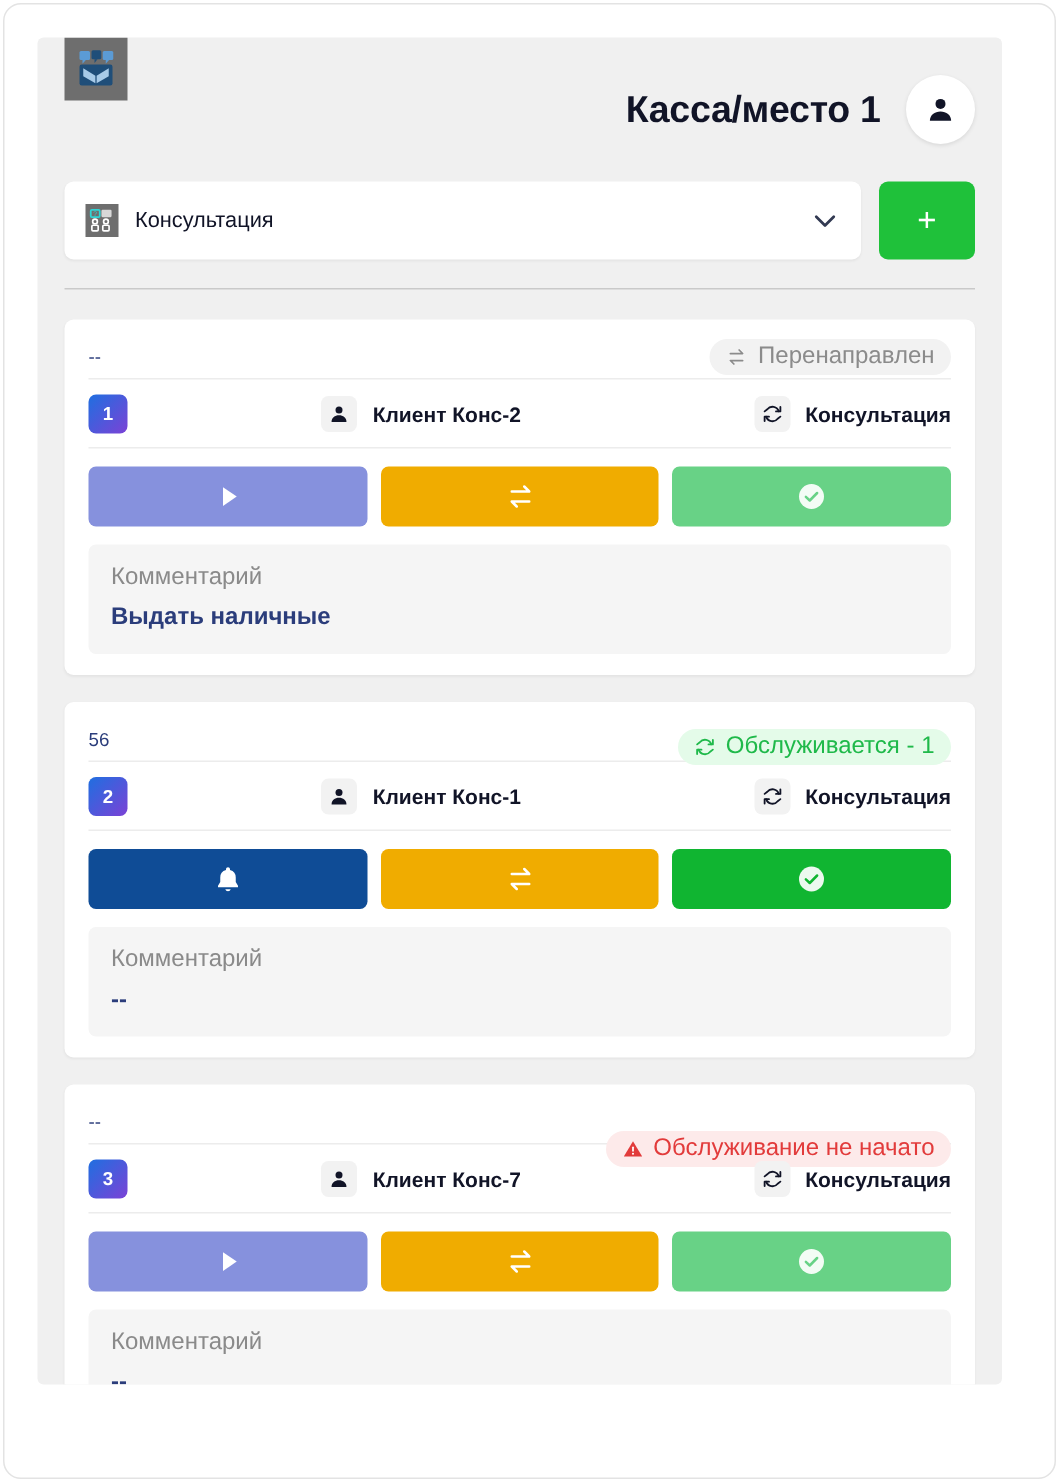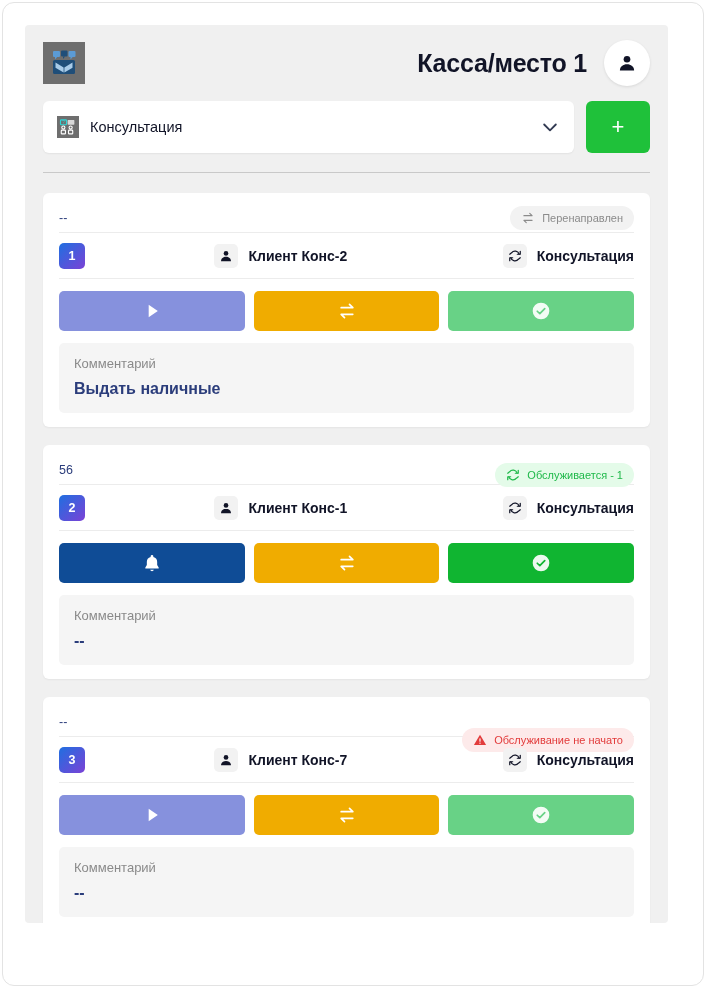--- a/index.html
+++ b/index.html
@@ -36,23 +36,22 @@
   #app-scroll {
     width: 100%;
     height: 100%;
     padding: 0 14px;
     overflow: hidden;
   }
 
   
   #app-header {
     display: flex;
-    align-items: center;
     justify-content: space-between;
-    height: 76px;
+    height: 96px;
     padding: 0 4px;
   }
 
   .brand-logo {
     width: 42px; height: 42px;
     background: #6e6e6e;
     display: flex; align-items: center; justify-content: center;
     flex: 0 0 auto;
   }
 
@@ -163,21 +162,21 @@
     color: #2b3d7b;
   }
 
   .status-pill {
     display: inline-flex;
     align-items: center;
     gap: 7px;
     height: 24px;
     padding: 0 11px;
     border-radius: 12px;
-    font-size: 11px;
+    font-size: 16px;
     white-space: nowrap;
   }
   .status-pill.neutral { background: #f2f2f2; color: #8b8b8b; }
   .status-pill.success { background: #e4fbe9; color: #1fb94a; margin-top: 11px; }
   .status-pill.danger  { background: #fdeaea; color: #e23b3b; margin-top: 36px; }
 
   .pill-icon { width: 14px; height: 14px; flex: 0 0 auto; }
 
   
   .card-info {
@@ -246,21 +245,21 @@
   .act-btn.finish-active{ background: #10b531; }
 
   
   .card-comment {
     margin-top: 12px;
     background: #f5f5f5;
     border-radius: 5px;
     padding: 13px 15px 15px 15px;
   }
   .comment-title {
-    font-size: 13px;
+    font-size: 16px;
     color: #8a8a8a;
     margin-bottom: 9px;
   }
   .comment-text {
     font-size: 16px;
     font-weight: bold;
     color: #2b3d7b;
   }
 </style>
 </head>

